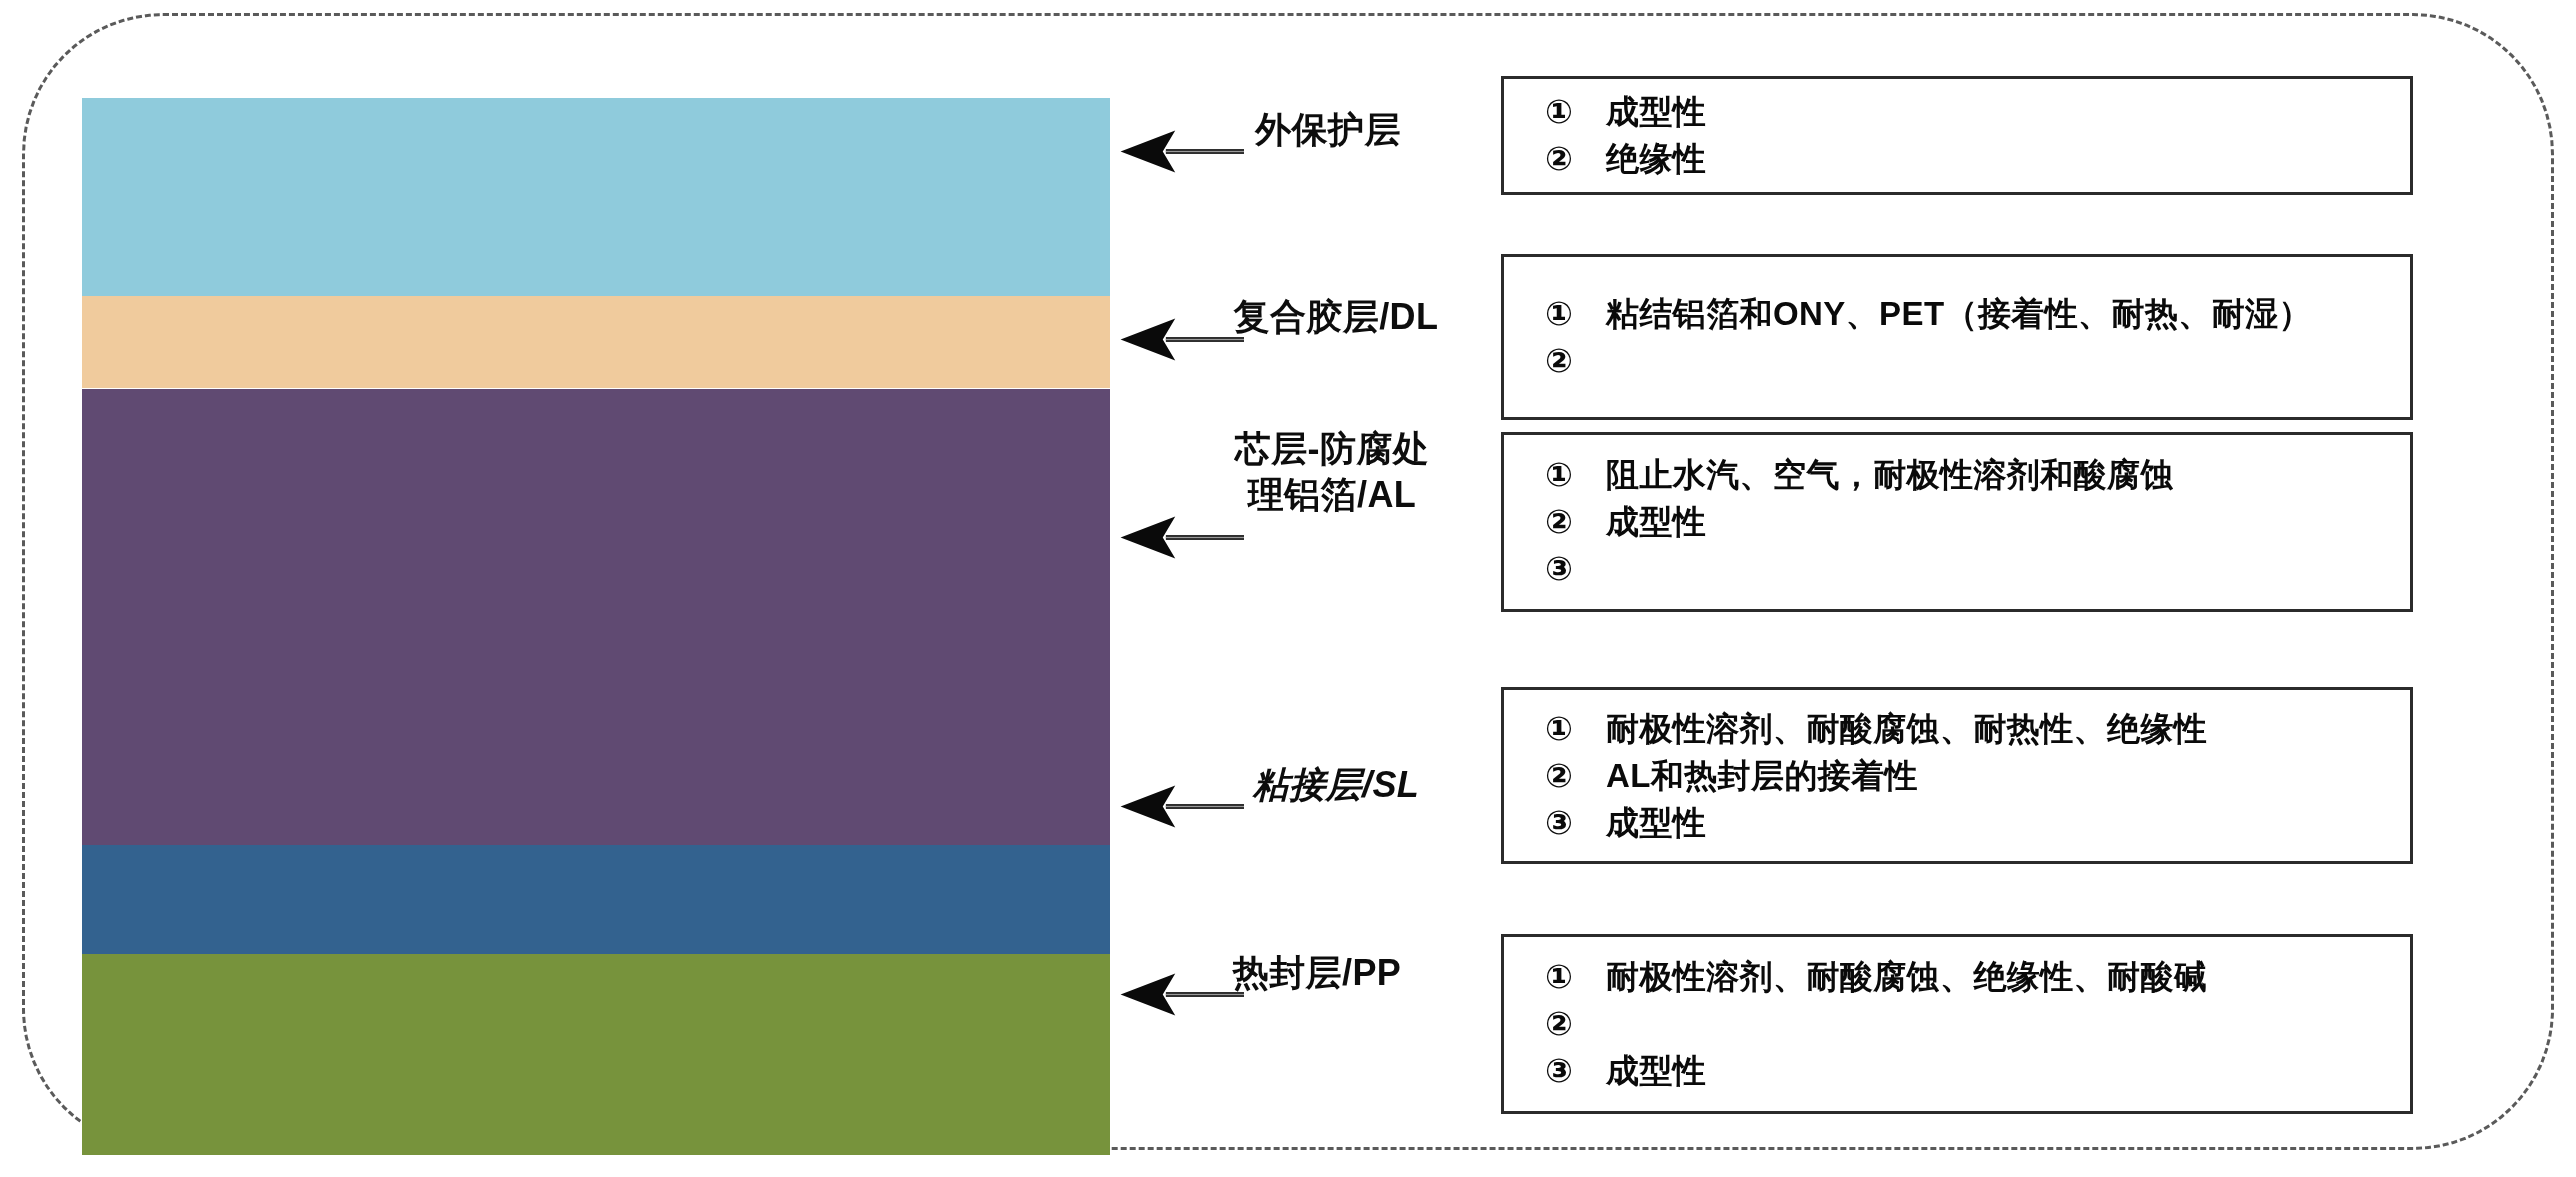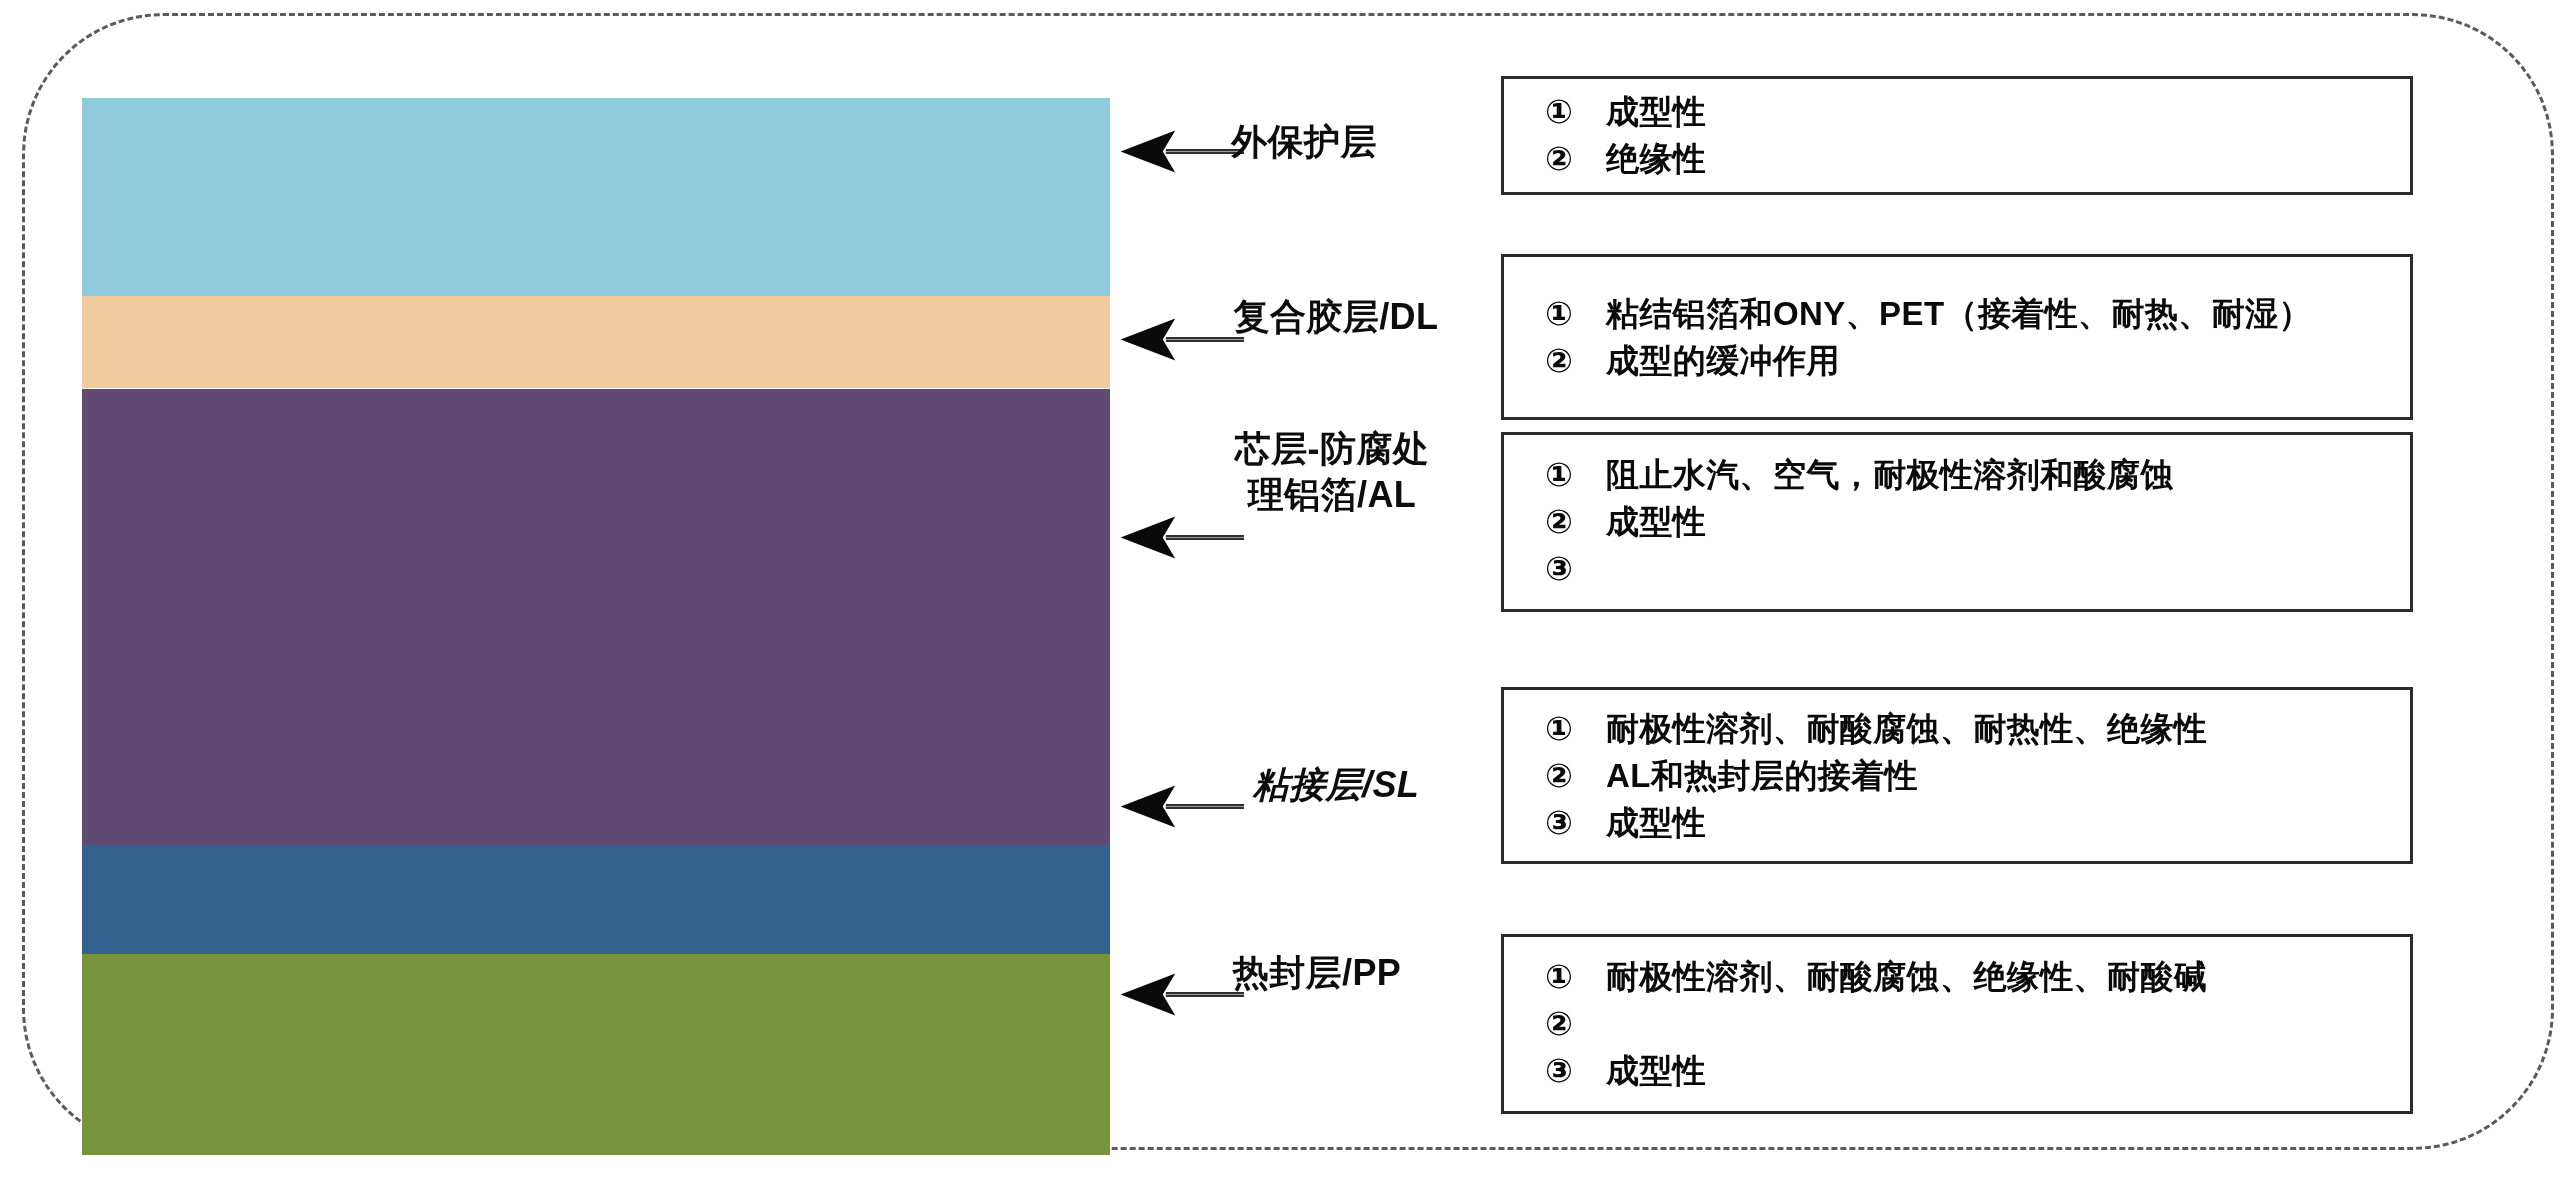--- a/index.html
+++ b/index.html
@@ -116,21 +116,21 @@
     </div>
 
   <div id="callouts">
       <div class="arrow-wrap" style="left: 1119px; top: 128px; position: absolute;">
         <svg width="125" height="47" viewBox="0 0 160 60">
           <polygon points="2,30 72,3 56,30 72,57" fill="#0a0a0a"></polygon>
           <rect x="60" y="27" width="100" height="6" fill="#0a0a0a"></rect>
           <rect x="60" y="29" width="100" height="2" fill="#9a9a9a"></rect>
         </svg>
       </div>
-      <div class="layer-label" style="left: 1140px; top: 107px; transform: translateY(0px); margin-top: 12px;">外保护层</div>
+      <div class="layer-label" style="left: 1164px; top: 107px; transform: translateY(0px);">外保护层</div>
       <div class="arrow-wrap" style="left: 1119px; top: 316px; position: absolute;">
         <svg width="125" height="47" viewBox="0 0 160 60">
           <polygon points="2,30 72,3 56,30 72,57" fill="#0a0a0a"></polygon>
           <rect x="60" y="27" width="100" height="6" fill="#0a0a0a"></rect>
           <rect x="60" y="29" width="100" height="2" fill="#9a9a9a"></rect>
         </svg>
       </div>
       <div class="layer-label" style="left: 1172px; top: 294px; transform: translateY(0px);">复合胶层/DL</div>
       <div class="arrow-wrap" style="left: 1119px; top: 514px; position: absolute;">
         <svg width="125" height="47" viewBox="0 0 160 60">
@@ -170,21 +170,20 @@
           <span class="prop-text">绝缘性</span>
         </div>
       </div>
       <div class="prop-box" style="top: 254px; height: 166px;">
         <div class="prop-row">
           <span class="prop-num">①</span>
           <span class="prop-text">粘结铝箔和ONY、PET（接着性、耐热、耐湿）</span>
         </div>
         <div class="prop-row">
           <span class="prop-num">②</span>
-          <span class="prop-text">成型的缓冲作用</span>
         </div>
       </div>
       <div class="prop-box" style="top: 432px; height: 180px;">
         <div class="prop-row">
           <span class="prop-num">①</span>
           <span class="prop-text">阻止水汽、空气，耐极性溶剂和酸腐蚀</span>
         </div>
         <div class="prop-row">
           <span class="prop-num">②</span>
           <span class="prop-text">成型性</span>

